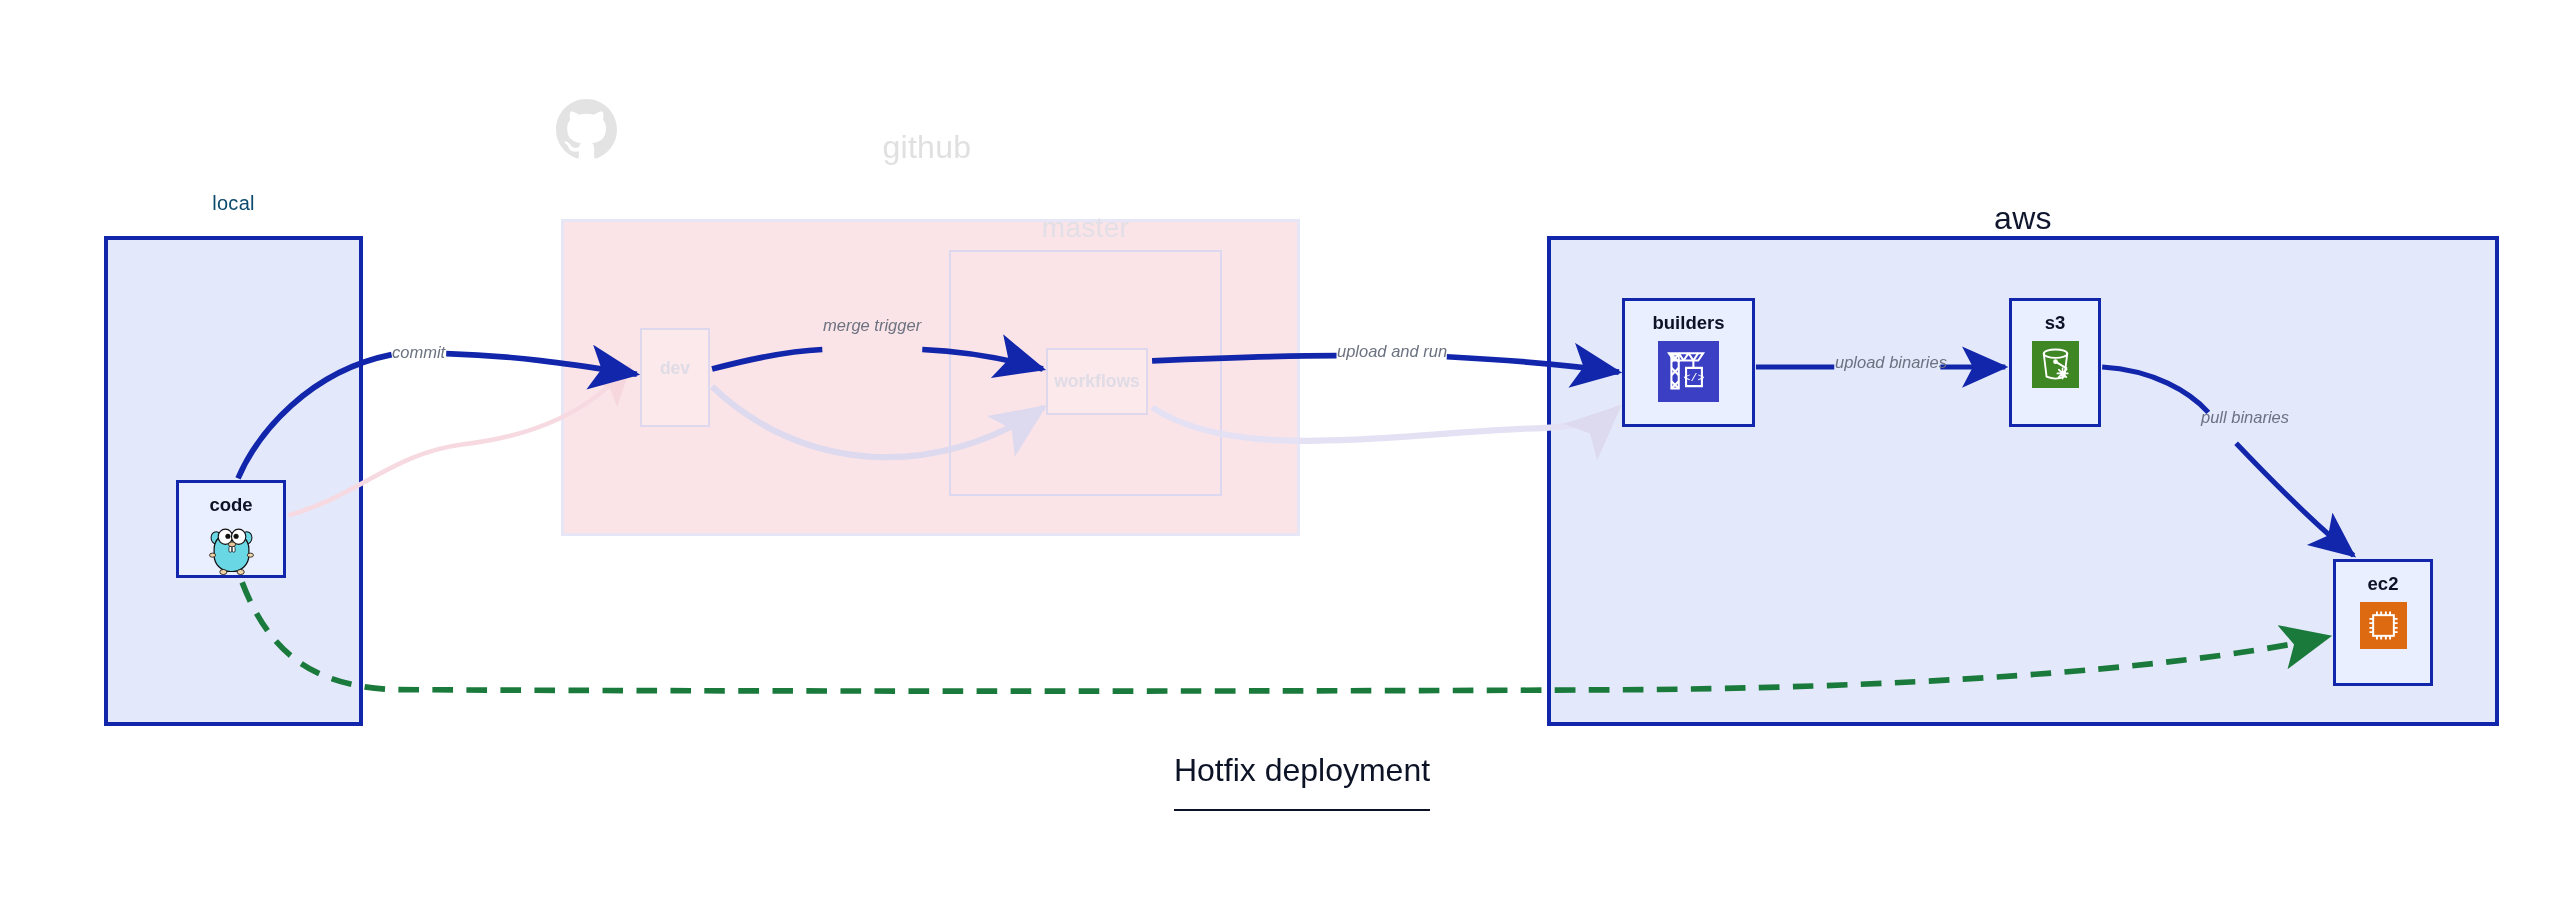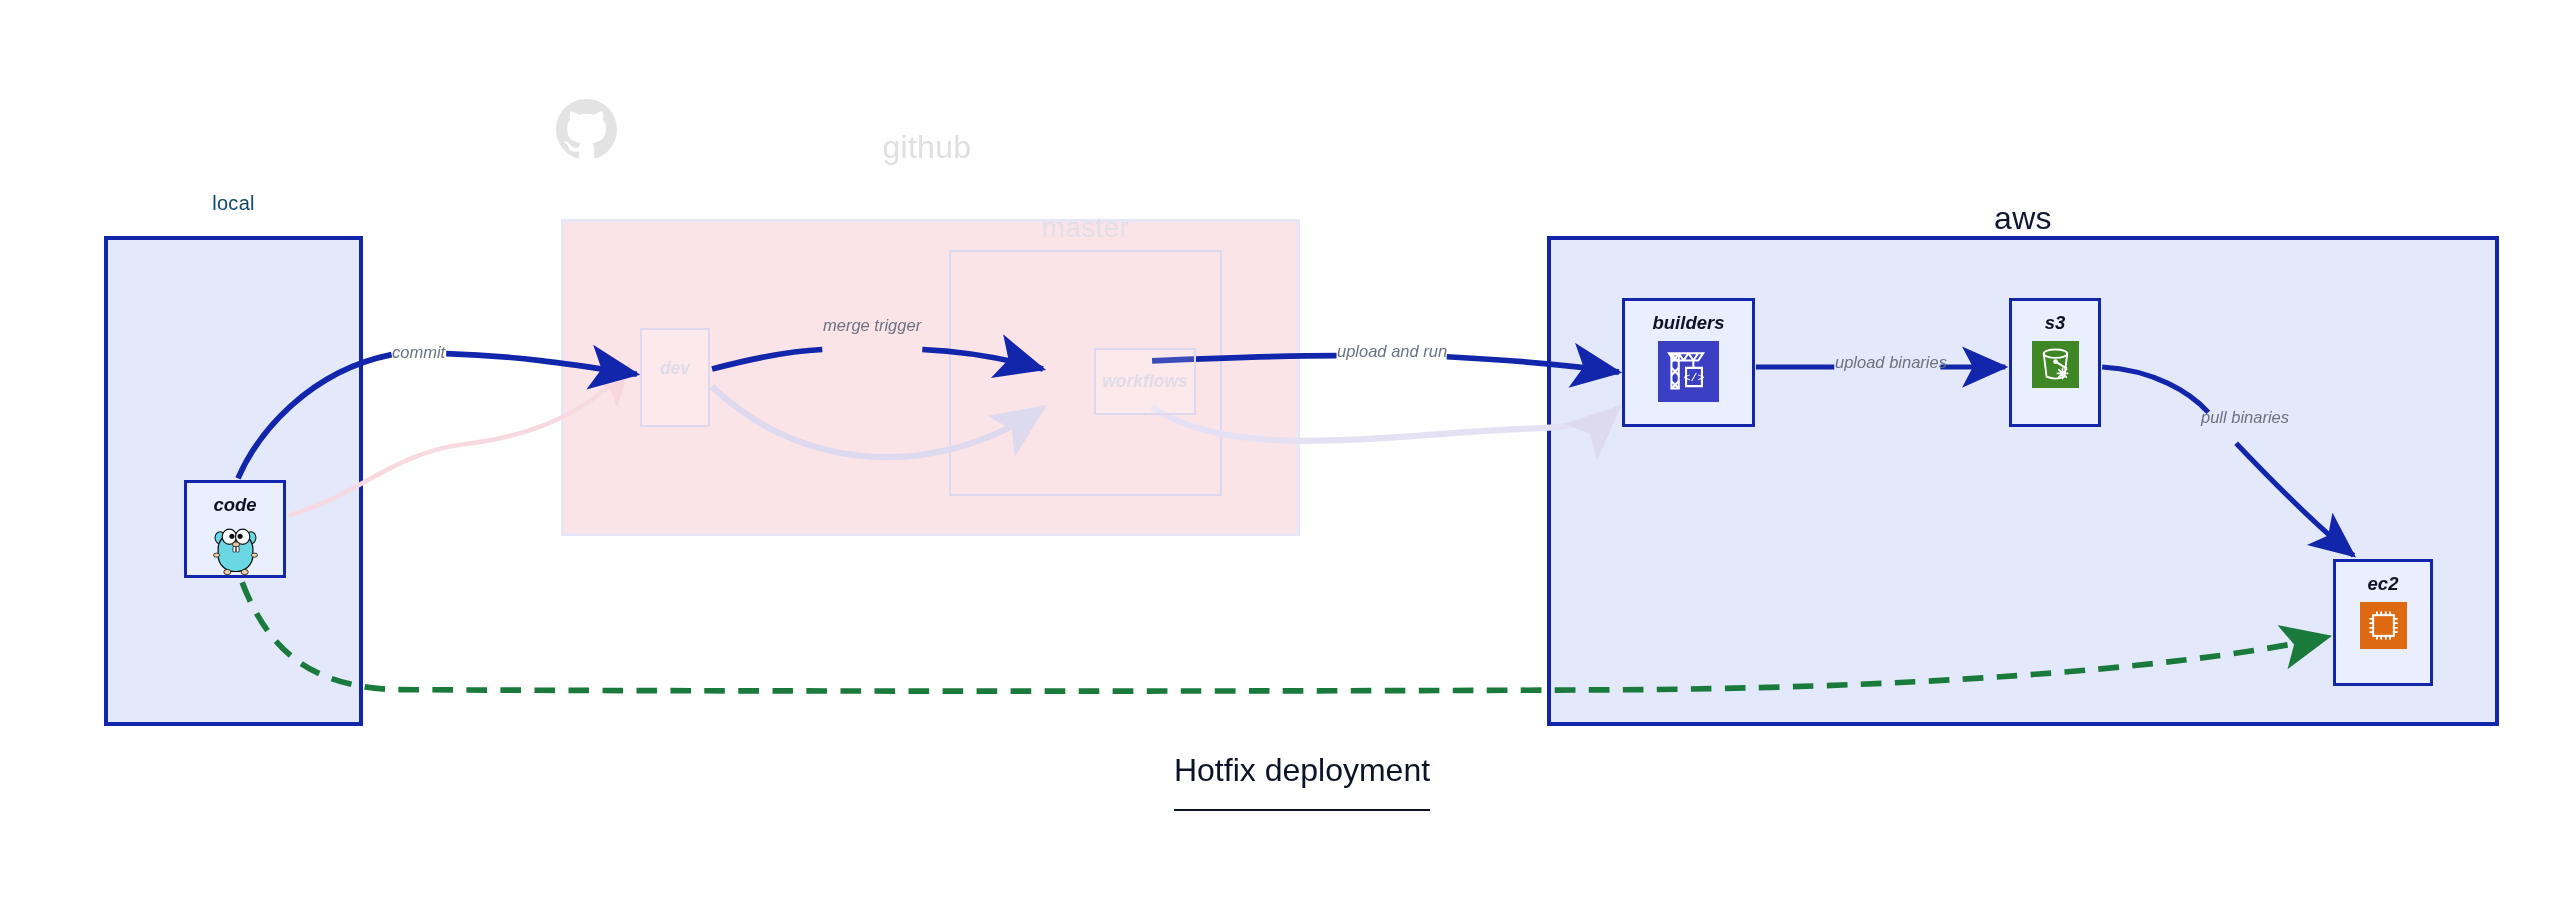--- a/index.html
+++ b/index.html
@@ -29,32 +29,32 @@
             background:transparent;border:2.1px solid #dcd8ef;z-index:3;}
   .t-master{left:949px;top:212px;width:273px;font-size:28px;color:#e2dfe6;z-index:4;}
 
   .g-aws{left:1547px;top:236px;width:952px;height:490px;
          background:#e3e8fa;border:4.1px solid #1226ac;z-index:2;}
   .t-aws{left:1547px;top:192px;width:952px;font-size:32px;color:#10162e;z-index:3;margin-top:8px;}
 
   
   .node{position:absolute;box-sizing:border-box;display:flex;flex-direction:column;
         align-items:center;z-index:8;}
-  .node-label{font-weight:bold;white-space:nowrap;line-height:1;font-style:italic;}
+  .node-label{font-weight:bold;white-space:nowrap;line-height:1;}
   .node-icon{display:flex;align-items:center;justify-content:center;}
 
   .n-solid{background:#eaefff;border:3.6px solid #1226ac;}
   .n-solid .node-label{color:#0d1326;font-size:18.5px;margin-top:13.4px;}
 
   .n-faded{background:rgba(255,255,255,0.18);border:2.1px solid #ddd8ee;}
   .n-faded .node-label{color:#e0dce6;font-size:17.5px;margin-top:11.3px;}
 
-  .n-code{left:184px;top:480px;width:102px;height:98px;}
+  .n-code{left:176px;top:480px;width:110px;height:98px;}
   .n-dev {left:640px;top:328px;width:70px;height:99px;}
-  .n-wfl {left:1046px;top:348px;width:102px;height:67px;margin-left:48px;}
+  .n-wfl {left:1046px;top:348px;width:102px;height:67px;}
   .n-bld {left:1622px;top:298px;width:133px;height:129px;}
   .n-s3  {left:2009px;top:298px;width:92px;height:129px;}
   .n-ec2 {left:2333px;top:559px;width:100px;height:127px;}
 
   .gh-mark{position:absolute;left:556px;top:99px;width:61px;height:61px;z-index:3;}
 
   .title-main{position:absolute;left:0;top:752px;width:2604px;text-align:center;
               font-size:32px;color:#0d1326;z-index:9;}
   .title-main span{border-bottom:2.6px solid #0d1326;padding-bottom:21px;}
 

